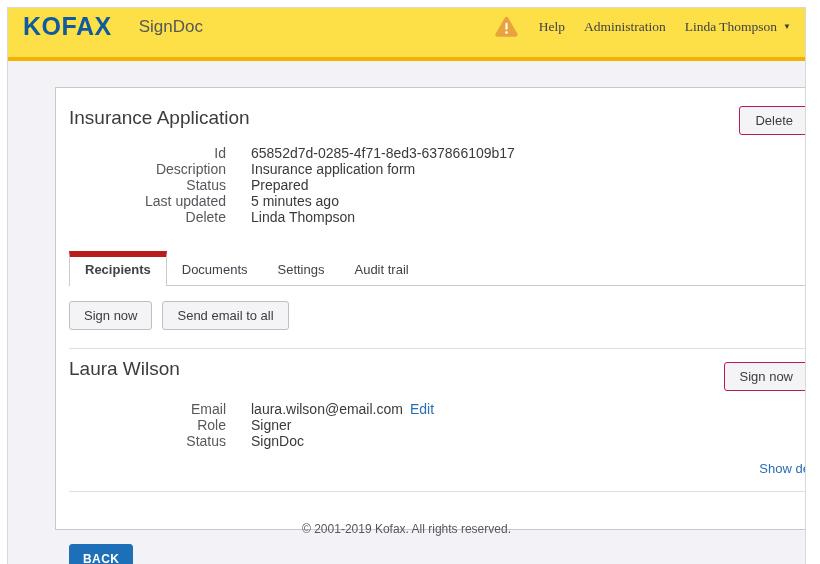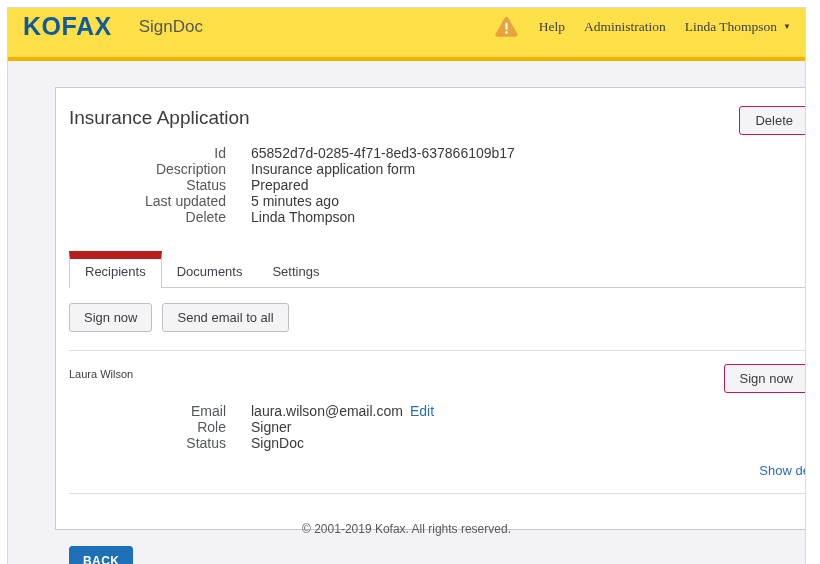--- a/index.html
+++ b/index.html
@@ -68,27 +68,27 @@
   .details { margin-top:10px; }
   .detail-row { display:flex; font-size:14px; line-height:16px; }
   .detail-label { width:157px; text-align:right; color:#55585c; flex:none; }
   .detail-value { margin-left:25px; color:#3a3a3a; }
   .inline-link { color:#2a6db5; margin-left:7px; cursor:pointer; text-decoration:none; }
   
   .tabs { display:flex; align-items:flex-end; border-bottom:1px solid #ccc; margin-top:26px; }
   .tab { padding:7px 15px 8px; font-size:13px; color:#3f4248; cursor:pointer; }
   .tab.active {
     background:#fff; border:1px solid #ccc; border-bottom:none;
-    border-top:8px solid #b91c1c; margin-bottom:-1px; padding:5px 15px 9px;
+    border-top:6px solid #b91c1c; margin-bottom:-1px; padding:5px 15px 9px;font-weight:bold;
   }
   .actions-row { margin-top:15px; display:flex; gap:10px; }
   .divider { border:none; border-top:1px solid #ddd; margin:18px 0 0; }
   
   .recipient-header { display:flex; align-items:flex-start; margin-top:9px; }
-  .recipient-name { font-size:11px; color:#3c3c3c; margin-top:8px; }
+  .recipient-name { font-size:19px; color:#3c3c3c; }
   .recipient-details { margin-top:10px; }
   .show-details-row { text-align:right; margin-top:10px; }
   .show-details { font-size:13px; color:#2a6db5; cursor:pointer; text-decoration:none; }
   .divider2 { border:none; border-top:1px solid #ddd; margin:14px 0 0; }
   .back-btn {
     margin-top:52px; display:inline-block; background:#1d6fb8; color:#fff;
     border:1px solid #1d6fb8; border-radius:3px; font-size:12px; font-weight:bold;
     letter-spacing:0.4px; padding:7px 13px; cursor:pointer;
   }
   .footer {
@@ -157,20 +157,21 @@
         <div class="detail-row">
           <span class="detail-label">Delete</span>
           <span class="detail-value">Linda Thompson</span>
         </div>
       </div>
 
       <div class="tabs">
         <div class="tab active">Recipients</div>
         <div class="tab">Documents</div>
         <div class="tab">Settings</div>
+        <div class="tab">Audit trail</div>
       </div>
 
       <div class="actions-row">
         <span class="btn">Sign now</span>
         <span class="btn">Send email to all</span>
       </div>
 
       <hr class="divider">
 
       <div class="recipient-header">

